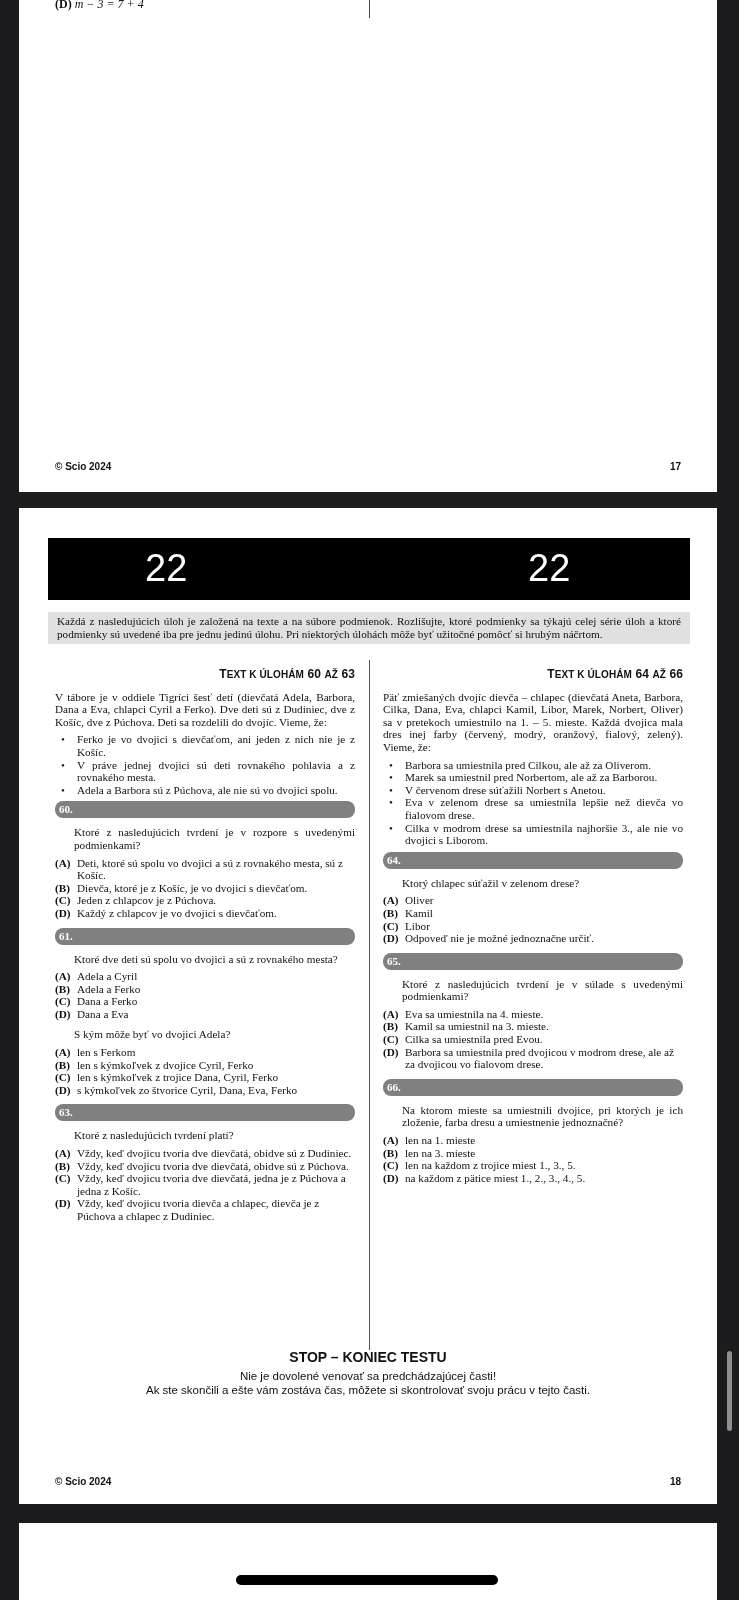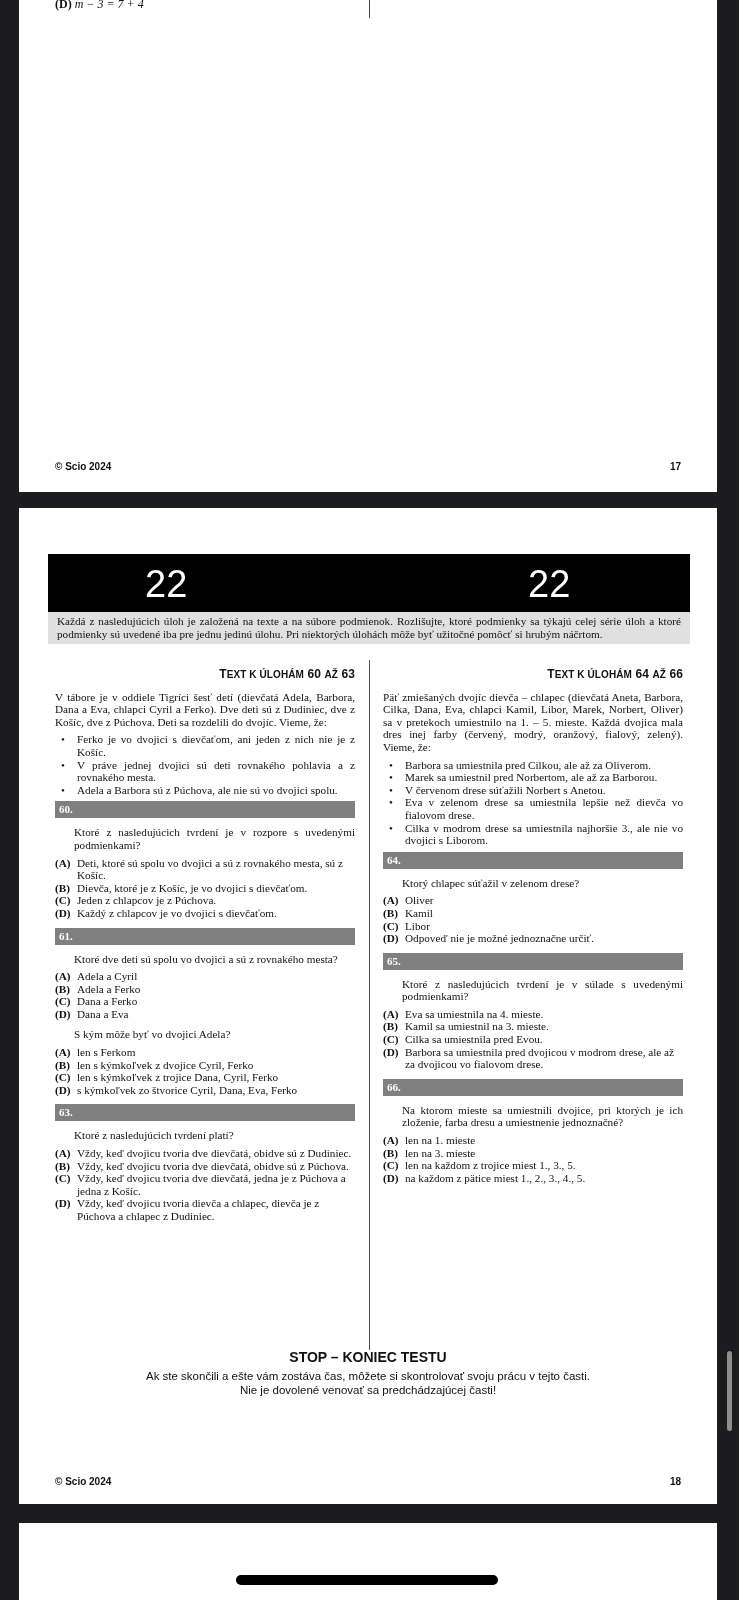--- a/index.html
+++ b/index.html
@@ -12,41 +12,41 @@
     #page-19 { top: 1523px; height: 90px; }
 
     .top-cut { position: absolute; left: 36px; top: 7px; font-size: 12px; font-style: italic; }
     .top-cut b { font-style: normal; }
     .top-divider { position: absolute; left: 350px; top: 0; width: 1px; height: 28px; background: #444; }
 
     .footer { position: absolute; left: 36px; right: 36px; font-family: "Liberation Sans", sans-serif; font-weight: bold; font-size: 10px; display: flex; justify-content: space-between; }
     #page-17 .footer { top: 471px; }
     #page-18 .footer { top: 968px; }
 
-    .banner { position: absolute; left: 29px; top: 46px; width: 642px; height: 62px; background: #000; color: #fff; font-family: "Liberation Sans", sans-serif; }
+    .banner { position: absolute; left: 29px; top: 30px; width: 642px; height: 62px; background: #000; color: #fff; font-family: "Liberation Sans", sans-serif; }
     .banner .num { position: absolute; top: 9px; font-size: 38px; }
     .banner .num.left { left: 97px; }
     .banner .num.right { left: 480px; }
     .banner .title { position: absolute; left: 0; right: 0; top: 22px; text-align: center; font-size: 17px; margin-top: 41px; }
 
     .instructions { position: absolute; left: 29px; top: 104px; width: 642px; background: #e0e0e0; padding: 3px 9px; font-size: 11.2px; line-height: 13px; text-align: justify; }
 
     .col { position: absolute; top: 160px; width: 300px; font-size: 11.2px; line-height: 12.6px; }
     .col.left { left: 36px; }
     .col.right { left: 364px; }
     .col-divider { position: absolute; left: 350px; top: 152px; width: 1px; height: 690px; background: #555; }
 
     .section-head { font-family: "Liberation Sans", sans-serif; font-weight: bold; font-size: 12px; margin-bottom: 9px; letter-spacing: 0.1px; text-align: right; }
     .section-head .sc { font-size: 10px; }
     .para { text-align: justify; margin-bottom: 5px; }
     ul.cond { list-style: none; padding-left: 0; }
     ul.cond li { position: relative; padding-left: 22px; text-align: justify; }
     ul.cond li::before { content: "•"; position: absolute; left: 6px; top: 0; }
 
-    .q-bar { background: #808080; color: #fff; font-weight: bold; height: 17px; line-height: 17px; padding-left: 4px; font-size: 11px; margin-top: 5px; margin-bottom: 8px; }
+    .q-bar { background: #808080; color: #fff; font-weight: bold; height: 17px; line-height: 17px; padding-left: 4px; font-size: 11px; margin-top: 5px; margin-bottom: 8px; border-radius: 8px; }
     .q-text { text-align: justify; margin-bottom: 5px; margin-left: 19px; }
     .opt { position: relative; padding-left: 22px; }
     .opt .letter { position: absolute; left: 0; top: 0; font-weight: bold; }
 
     .stop { position: absolute; left: 0; right: 0; top: 841px; text-align: center; font-family: "Liberation Sans", sans-serif; }
     .stop .head { font-weight: bold; font-size: 14px; margin-bottom: 4px; }
     .stop .line { font-size: 11.5px; line-height: 14px; }
 
     .scrollbar { position: absolute; left: 727px; top: 1351px; width: 5px; height: 80px; background: #8e8e8e; border-radius: 3px; }
     .home-indicator { position: absolute; left: 236px; top: 1575px; width: 262px; height: 10px; background: #000; border-radius: 5px; }
@@ -166,22 +166,22 @@
       <div class="q-text">Na ktorom mieste sa umiestnili dvojice, pri ktorých je ich zloženie, farba dresu a umiestnenie jednoznačné?</div>
       <div class="opt"><span class="letter">(A)</span><span>len na 1. mieste</span></div>
       <div class="opt"><span class="letter">(B)</span><span>len na 3. mieste</span></div>
       <div class="opt"><span class="letter">(C)</span><span>len na každom z trojice miest 1., 3., 5.</span></div>
       <div class="opt"><span class="letter">(D)</span><span>na každom z pätice miest 1., 2., 3., 4., 5.</span></div>
     </div>
   </div>
 
   <div class="stop">
     <div class="head">STOP – KONIEC TESTU</div>
+    <div class="line">Nie je dovolené venovať sa predchádzajúcej časti!</div>
     <div class="line">Ak ste skončili a ešte vám zostáva čas, môžete si skontrolovať svoju prácu v tejto časti.</div>
-    <div class="line">Nie je dovolené venovať sa predchádzajúcej časti!</div>
   </div>
 
   <div class="footer">
     <span>© Scio 2024</span>
     <span>18</span>
   </div>
 </div>
 
 <div class="page" id="page-19"></div>
 

